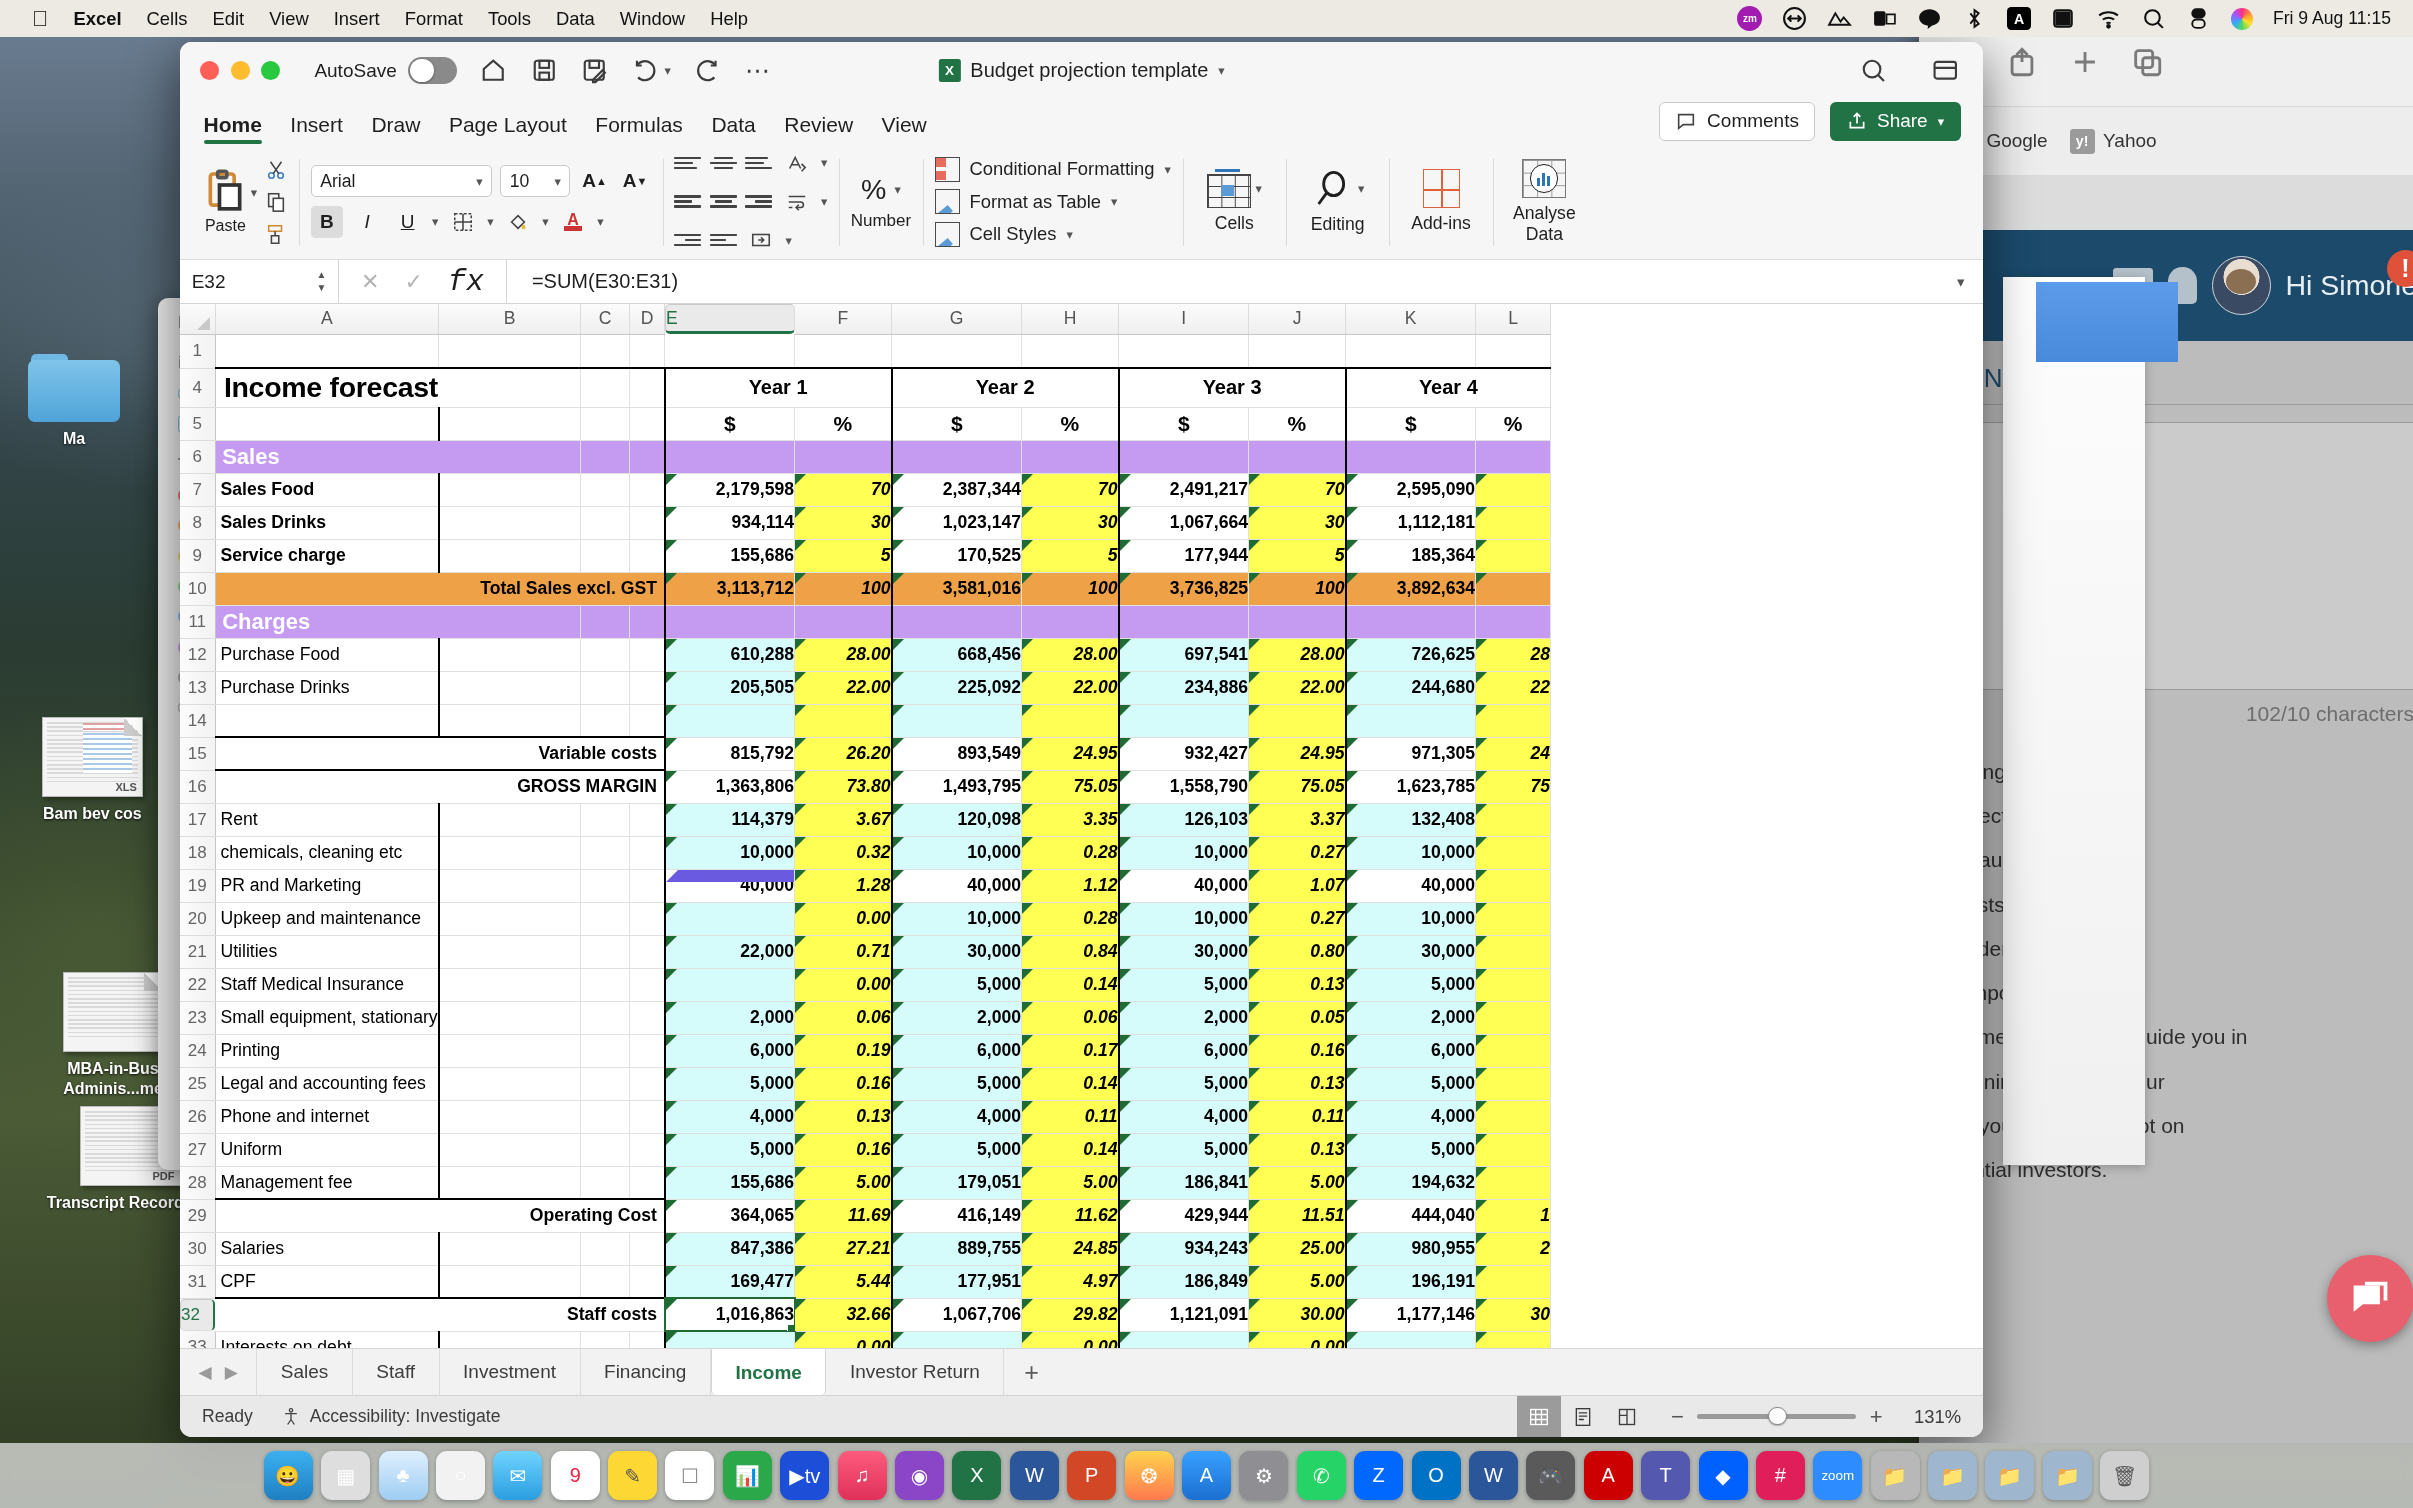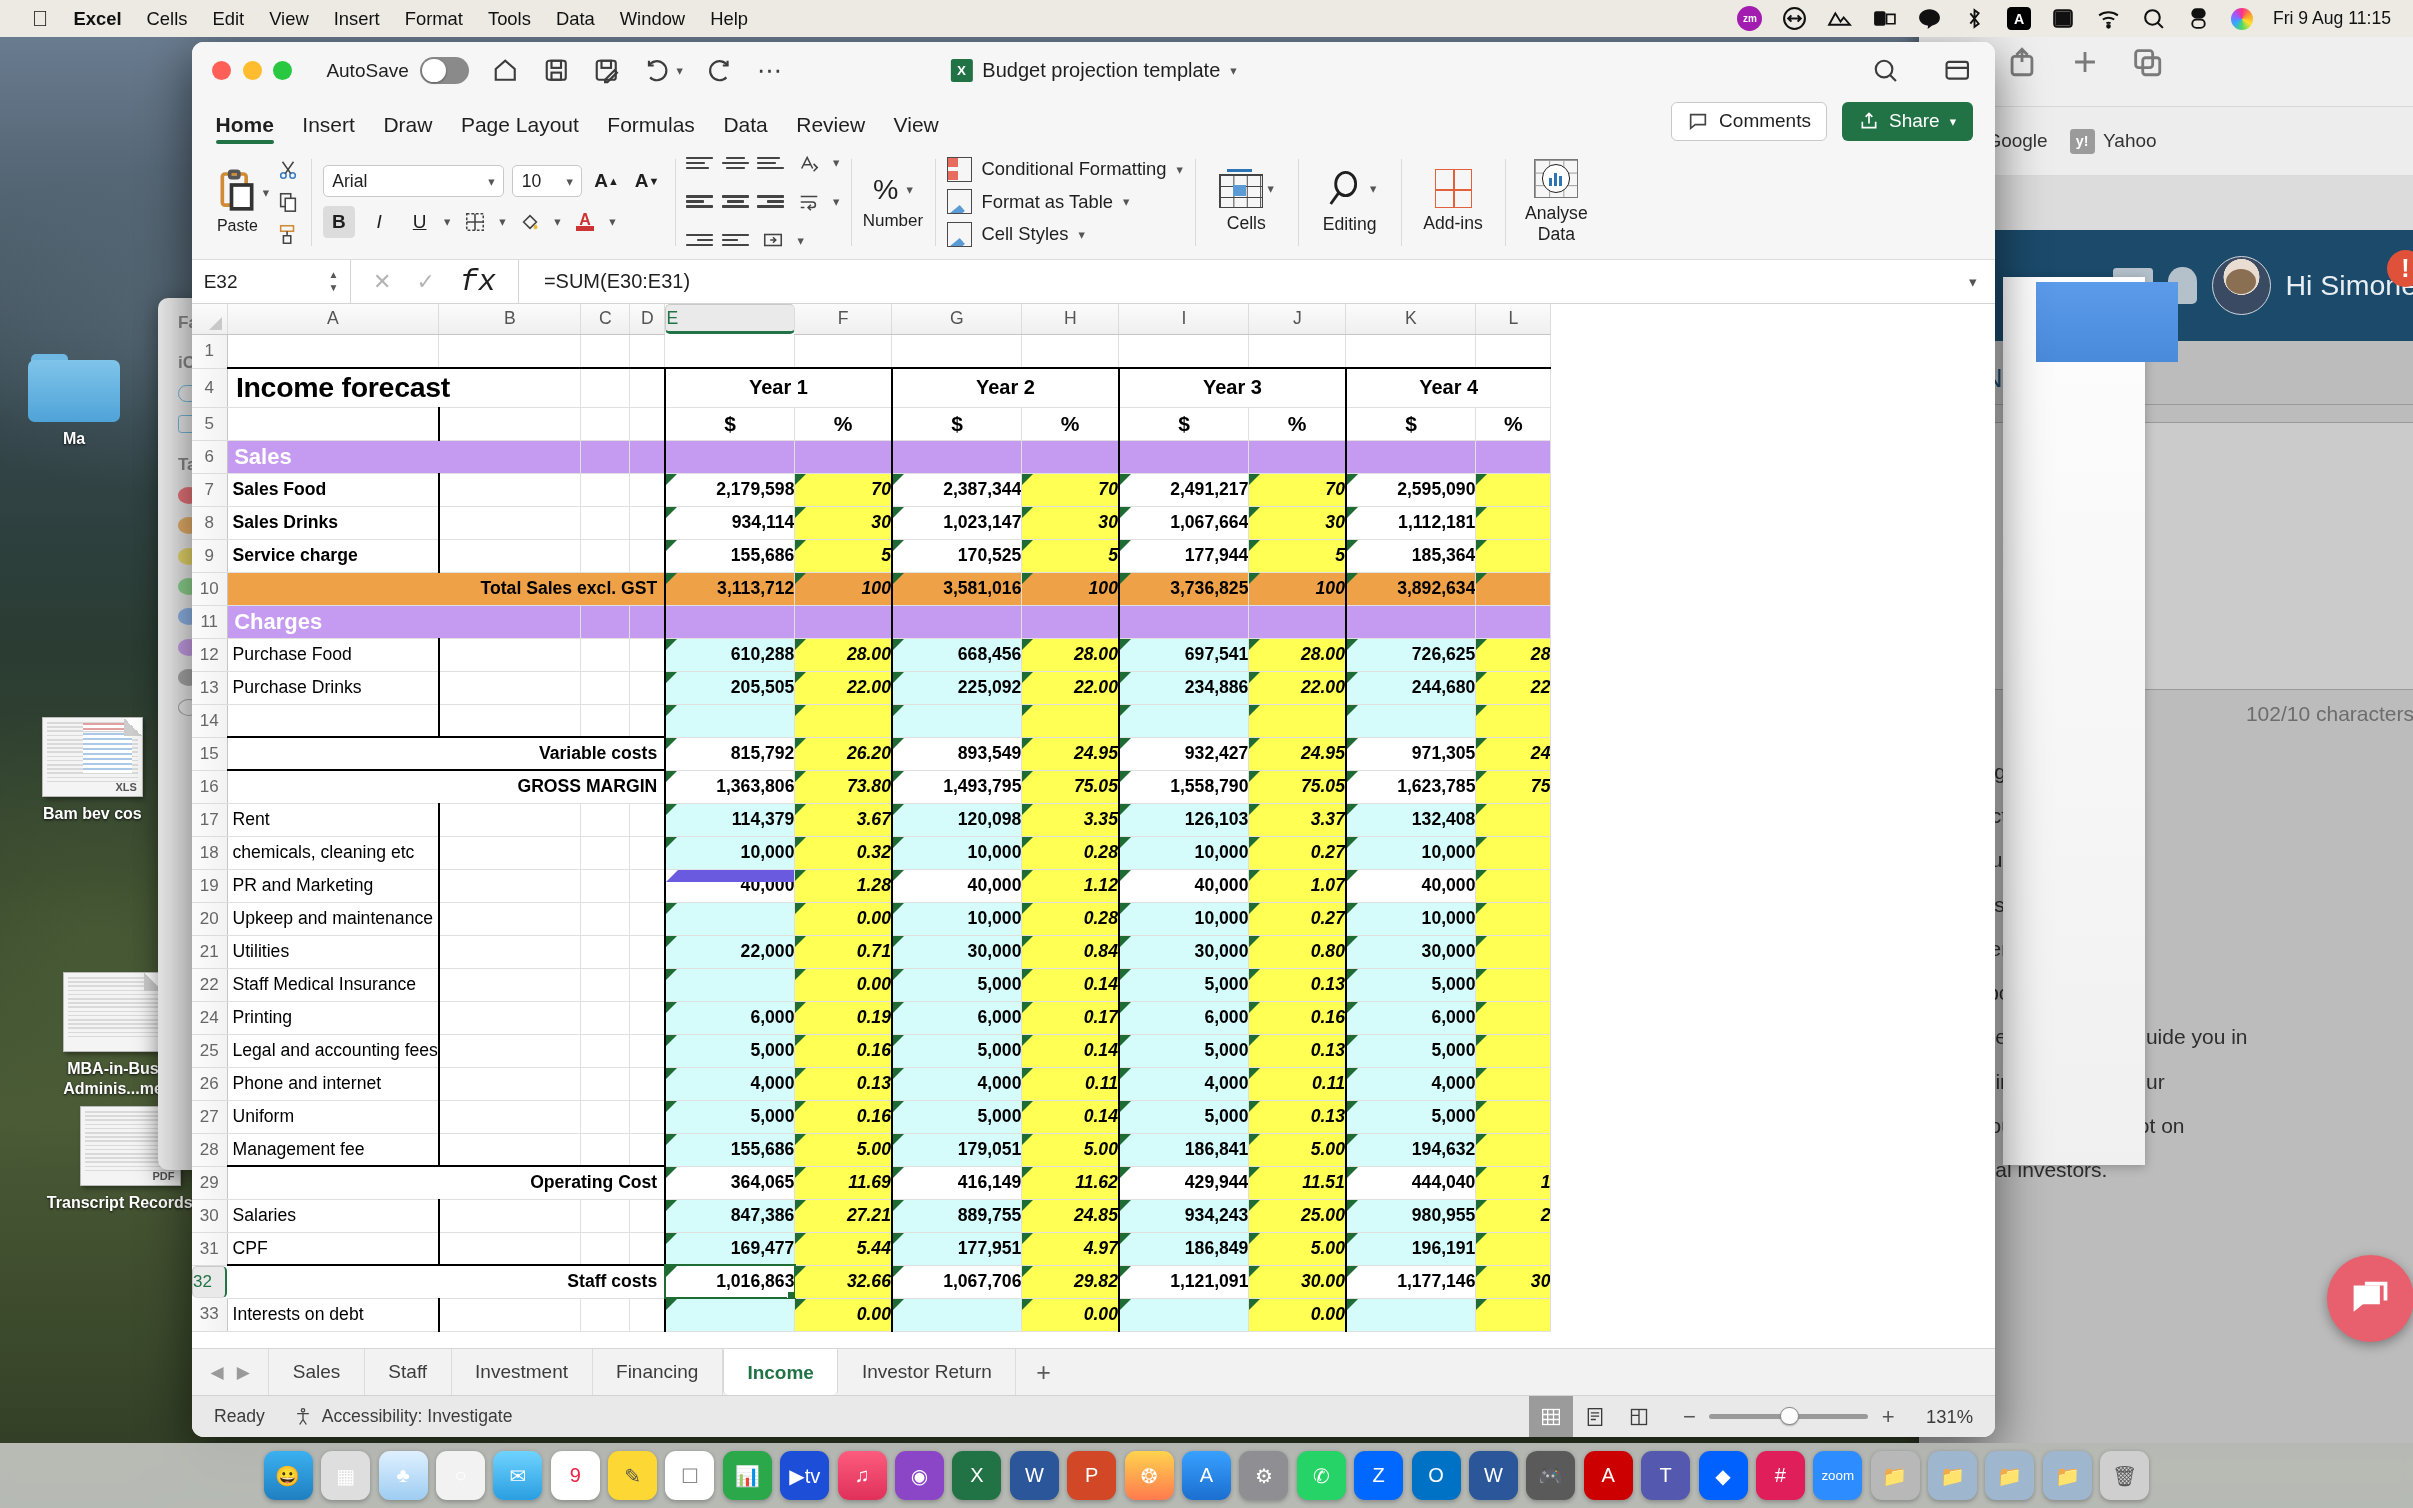--- a/index.html
+++ b/index.html
@@ -112,21 +112,21 @@
 
   
   #bg-finder { position:absolute; left: 158px; top: 298px; width: 277px; height: 872px;
     background: #ebebeb; border-radius: 10px; box-shadow: 0 5px 22px rgba(0,0,0,.4); z-index: 7; overflow:hidden; }
   #bg-finder .ff-sec { font-size: 17px; color:#888; font-weight:bold; padding: 15px 20px 5px; }
   #bg-finder .ff-item { display:flex; align-items:center; gap:11.7px; padding: 6.7px 20px; font-size:17px; color:#444; }
   .dot { width: 22px; height: 17px; border-radius: 50%; }
 
   
   #excel {
-    position: absolute; left: 192px; top: 42px; width: 1803px; height: 1395px;
+    position: absolute; left: 180px; top: 42px; width: 1803px; height: 1395px;
     background: #fff; border-radius: 11.7px;
     box-shadow: 0 15px 50px rgba(0,0,0,.55);
     overflow: hidden; z-index: 20;
     display: flex; flex-direction: column;
   }
 
   
   #titlebar { height: 57px; background: #f6f6f6; display:flex; align-items:center; position:relative; flex: none; }
   .traffic { display:flex; gap: 11.7px; margin-left: 20px; }
   .tl { width: 19px; height: 19px; border-radius: 50%; }
@@ -1133,20 +1133,35 @@
             <td class="cell rel num cyan flag bd-l "></td>
             <td class="cell rel pct flag thin-l ">0.00</td>
             <td class="cell rel num cyan flag bd-l ">5,000</td>
             <td class="cell rel pct flag thin-l ">0.14</td>
             <td class="cell rel num cyan flag bd-l ">5,000</td>
             <td class="cell rel pct flag thin-l ">0.13</td>
             <td class="cell rel num cyan flag bd-l ">5,000</td>
             <td class="cell rel pct flag thin-l "></td>
           </tr>
           <tr>
+            <td class="rowhead">23</td>
+            <td class="cell txt" style="padding-left:5px">Small equipment, stationary</td>
+            <td class="cell bd-l"></td>
+            <td class="cell"></td>
+            <td class="cell"></td>
+            <td class="cell rel num cyan flag bd-l ">2,000</td>
+            <td class="cell rel pct flag thin-l ">0.06</td>
+            <td class="cell rel num cyan flag bd-l ">2,000</td>
+            <td class="cell rel pct flag thin-l ">0.06</td>
+            <td class="cell rel num cyan flag bd-l ">2,000</td>
+            <td class="cell rel pct flag thin-l ">0.05</td>
+            <td class="cell rel num cyan flag bd-l ">2,000</td>
+            <td class="cell rel pct flag thin-l "></td>
+          </tr>
+          <tr>
             <td class="rowhead">24</td>
             <td class="cell txt" style="padding-left:5px">Printing</td>
             <td class="cell bd-l"></td>
             <td class="cell"></td>
             <td class="cell"></td>
             <td class="cell rel num cyan flag bd-l ">6,000</td>
             <td class="cell rel pct flag thin-l ">0.19</td>
             <td class="cell rel num cyan flag bd-l ">6,000</td>
             <td class="cell rel pct flag thin-l ">0.17</td>
             <td class="cell rel num cyan flag bd-l ">6,000</td>

